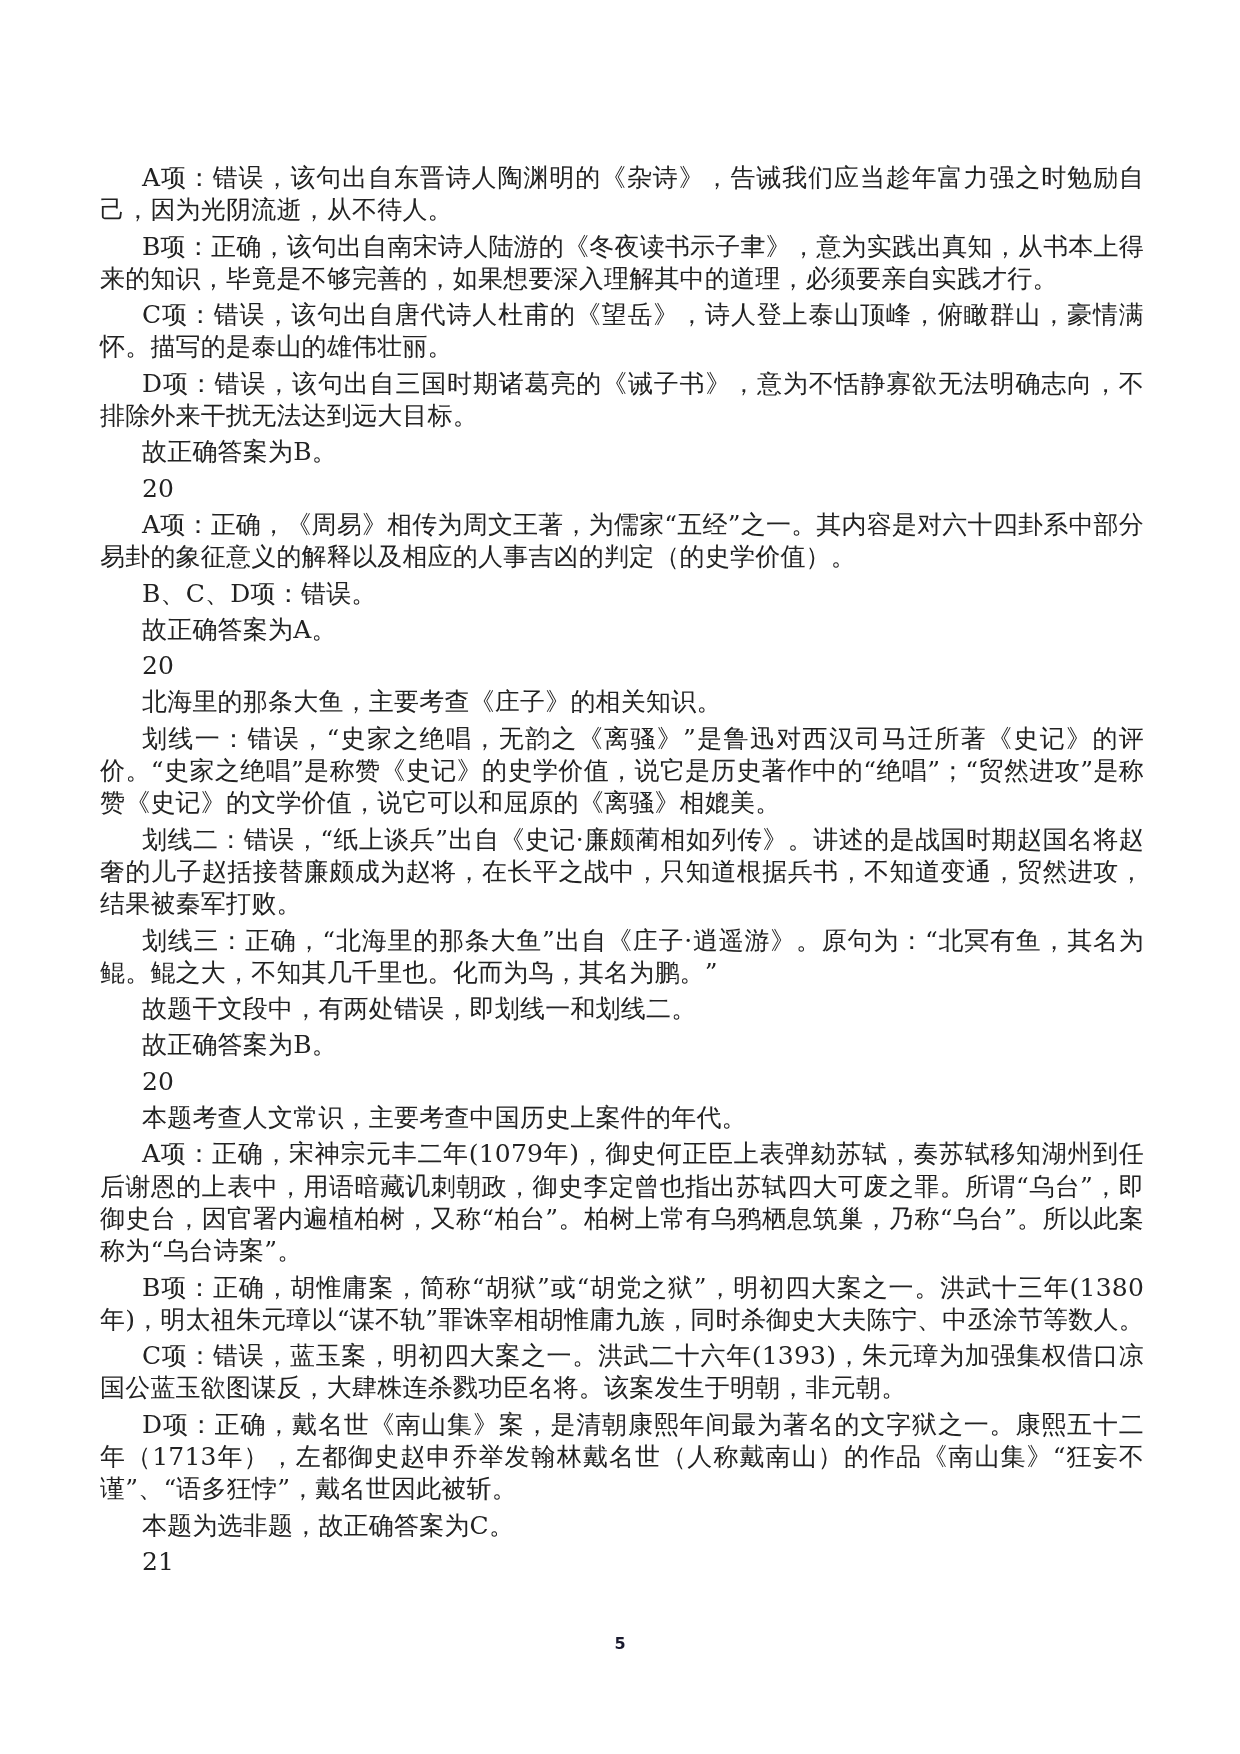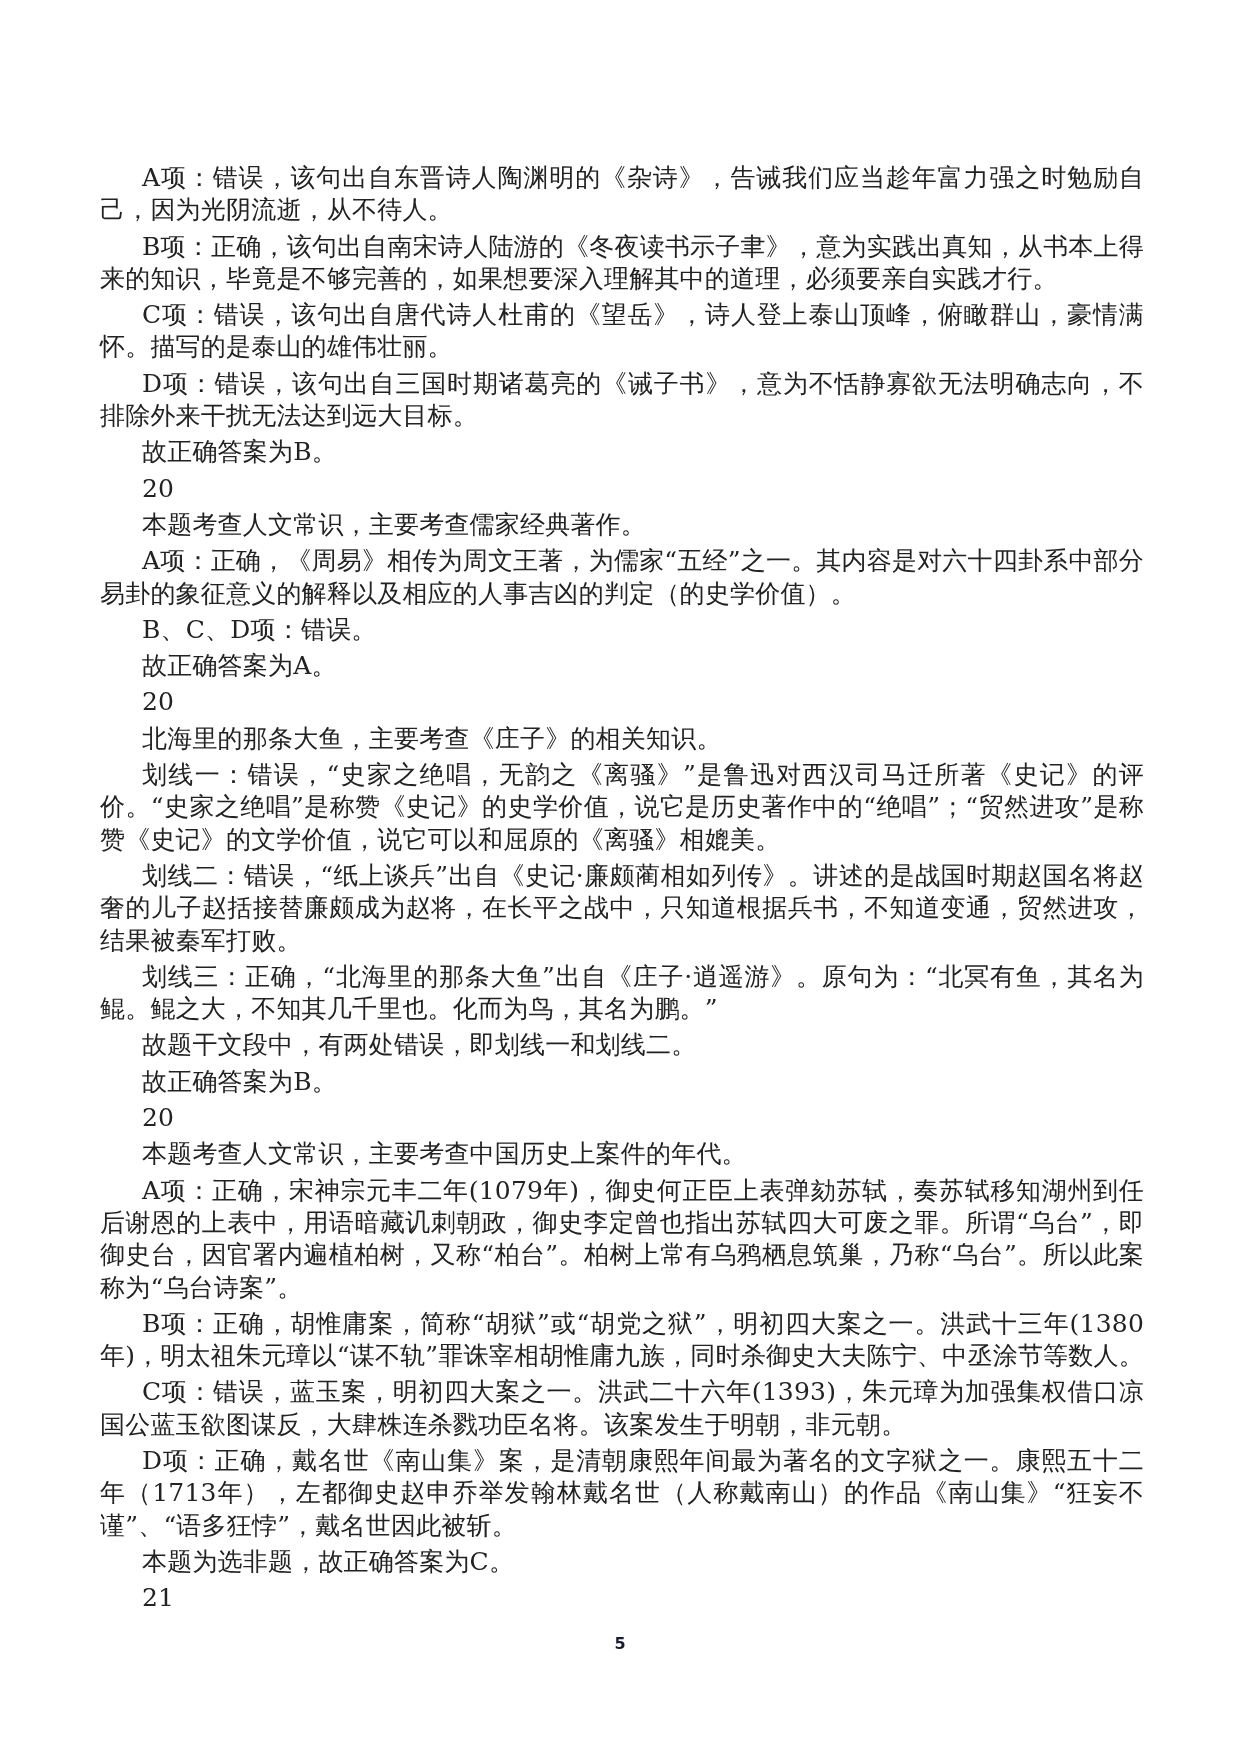--- a/index.html
+++ b/index.html
@@ -28,21 +28,20 @@
 </head>
 <body>
 
 <div class="page">
   <p class="para">A项：错误，该句出自东晋诗人陶渊明的《杂诗》，告诫我们应当趁年富力强之时勉励自己，因为光阴流逝，从不待人。</p>
   <p class="para">B项：正确，该句出自南宋诗人陆游的《冬夜读书示子聿》，意为实践出真知，从书本上得来的知识，毕竟是不够完善的，如果想要深入理解其中的道理，必须要亲自实践才行。</p>
   <p class="para">C项：错误，该句出自唐代诗人杜甫的《望岳》，诗人登上泰山顶峰，俯瞰群山，豪情满怀。描写的是泰山的雄伟壮丽。</p>
   <p class="para">D项：错误，该句出自三国时期诸葛亮的《诫子书》，意为不恬静寡欲无法明确志向，不排除外来干扰无法达到远大目标。</p>
   <p class="para">故正确答案为B。</p>
   <p class="para">20</p>
-  <p class="para">本题考查人文常识，主要考查儒家经典著作。</p>
   <p class="para">A项：正确，《周易》相传为周文王著，为儒家“五经”之一。其内容是对六十四卦系中部分易卦的象征意义的解释以及相应的人事吉凶的判定（的史学价值）。</p>
   <p class="para">B、C、D项：错误。</p>
   <p class="para">故正确答案为A。</p>
   <p class="para">20</p>
   <p class="para">北海里的那条大鱼，主要考查《庄子》的相关知识。</p>
   <p class="para">划线一：错误，“史家之绝唱，无韵之《离骚》”是鲁迅对西汉司马迁所著《史记》的评价。“史家之绝唱”是称赞《史记》的史学价值，说它是历史著作中的“绝唱”；“贸然进攻”是称赞《史记》的文学价值，说它可以和屈原的《离骚》相媲美。</p>
   <p class="para">划线二：错误，“纸上谈兵”出自《史记·廉颇蔺相如列传》。讲述的是战国时期赵国名将赵奢的儿子赵括接替廉颇成为赵将，在长平之战中，只知道根据兵书，不知道变通，贸然进攻，结果被秦军打败。</p>
   <p class="para">划线三：正确，“北海里的那条大鱼”出自《庄子·逍遥游》。原句为：“北冥有鱼，其名为鲲。鲲之大，不知其几千里也。化而为鸟，其名为鹏。”</p>
   <p class="para">故题干文段中，有两处错误，即划线一和划线二。</p>
   <p class="para">故正确答案为B。</p>

